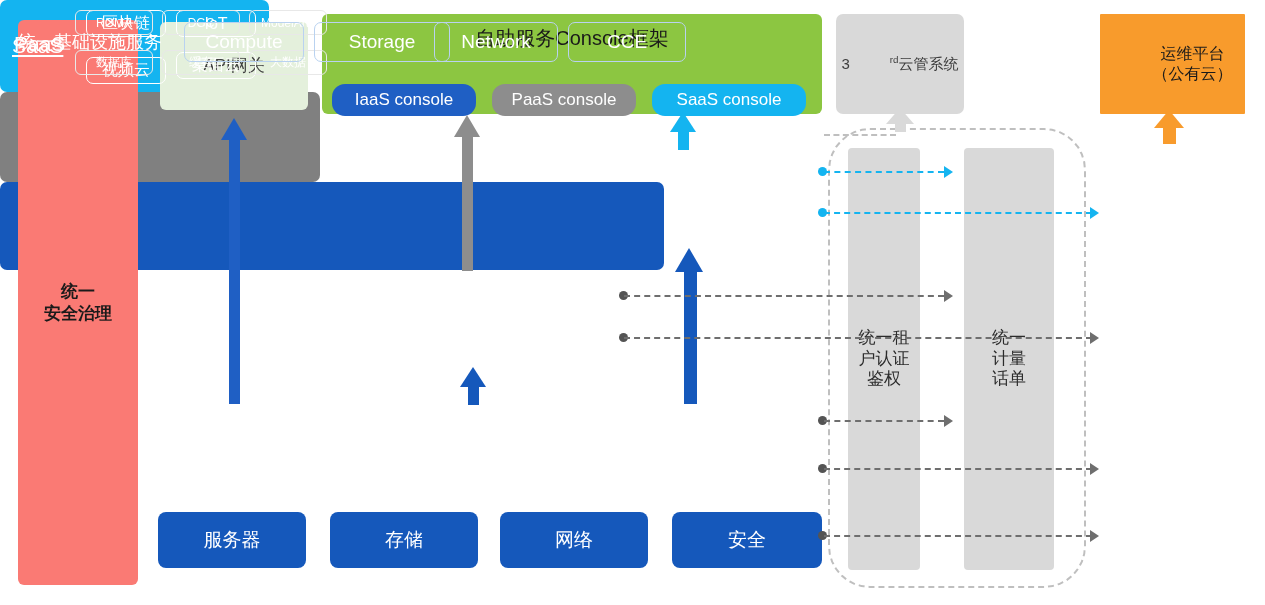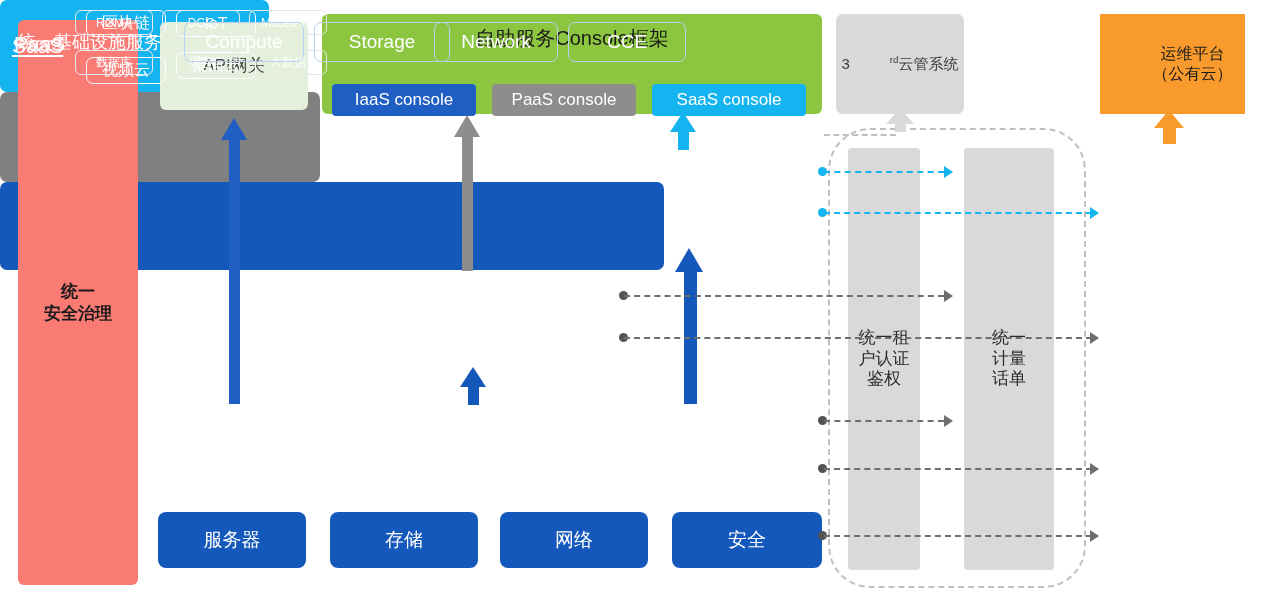--- a/index.html
+++ b/index.html
@@ -57,21 +57,21 @@
     position: absolute;
     left: 0; right: 0; top: 12px;
     text-align: center;
     color: #1a1a1a;
     font-size: 20px;
   }
   .console-chip {
     position: absolute;
     top: 70px;
     height: 28px;
-    border-radius: 4px;
+    border-radius: 13px;
     color: #ffffff;
     font-size: 17px;
     display: flex;
     align-items: center;
     justify-content: center;
     padding: 16px 10px;
     box-sizing: border-box;
   }
   #chip-iaas { left: 10px; width: 144px; background: #1f5fc4; }
   #chip-paas { left: 170px; width: 144px; background: #8d8d8d; }

